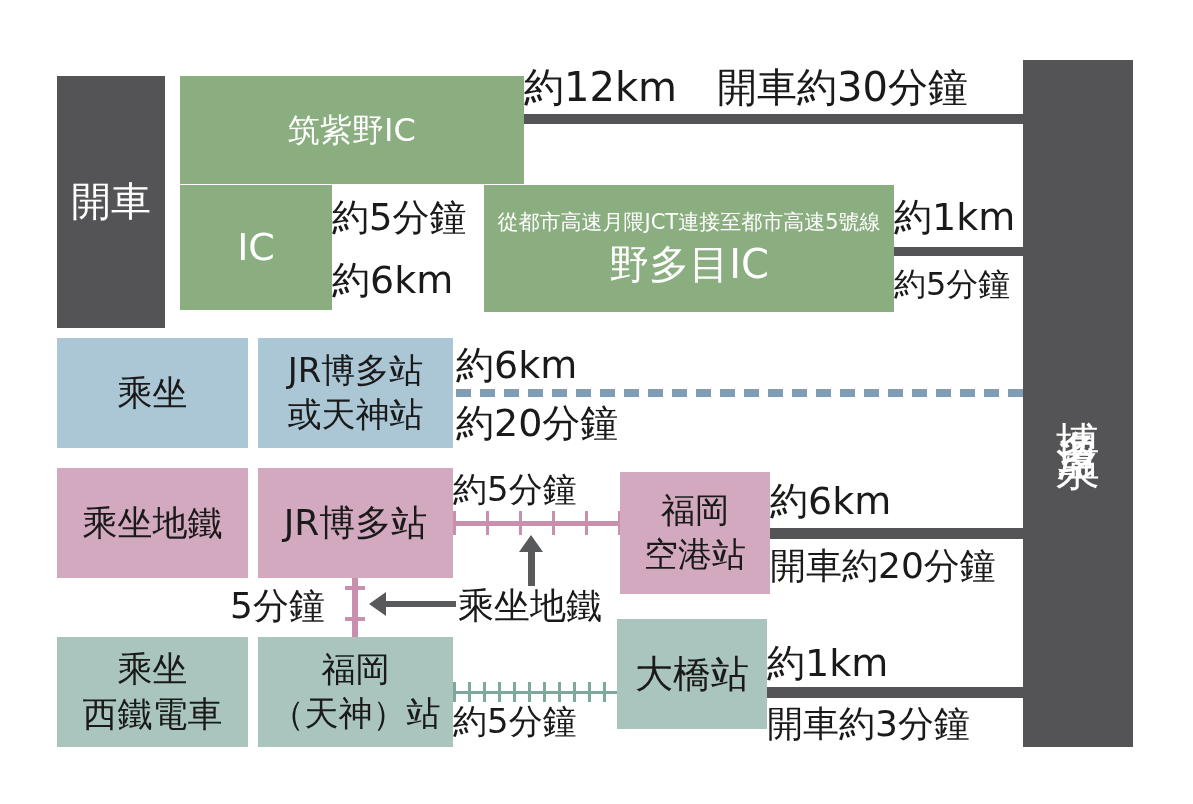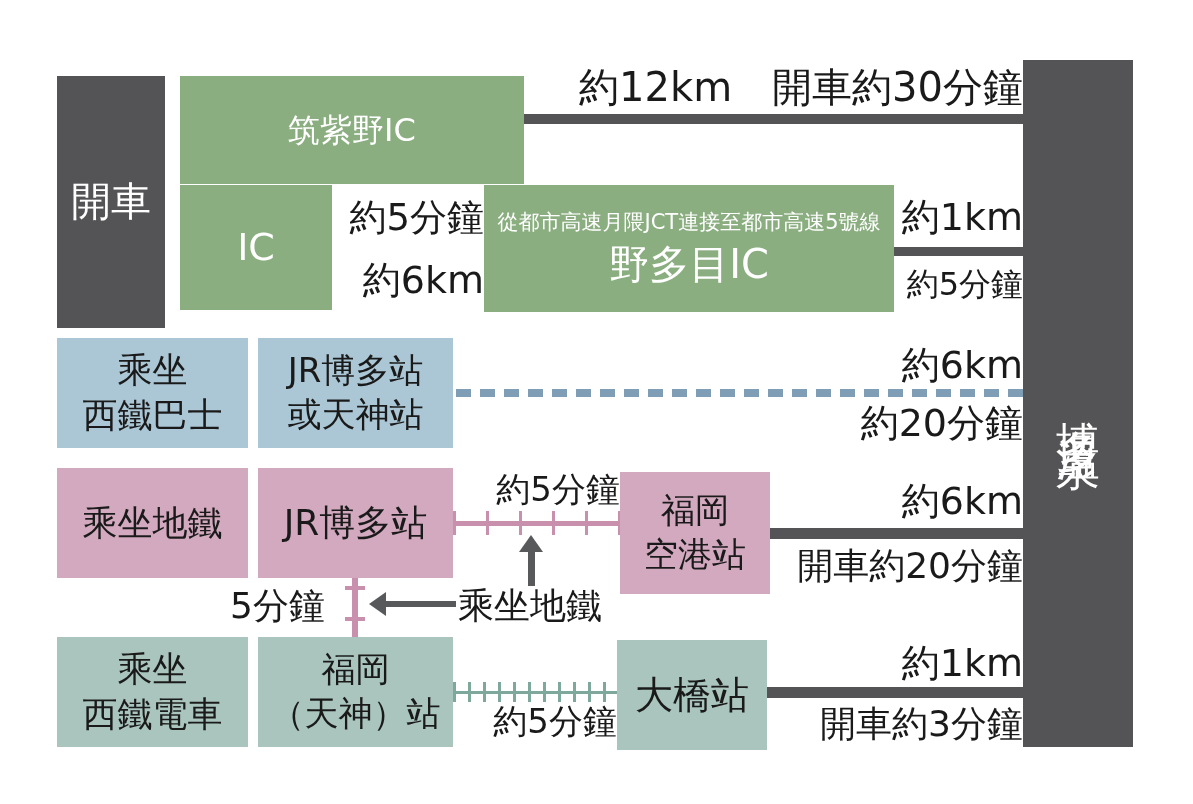--- a/index.html
+++ b/index.html
@@ -9,21 +9,21 @@
   }
   html,body{margin:0;padding:0;background:#fff;}
   body{font-family:"DejaVu Sans","Liberation Sans",sans-serif;color:var(--ink);}
   .stage{position:relative;width:1193px;height:804px;background:#fff;overflow:hidden;}
   .box{position:absolute;display:flex;flex-direction:column;align-items:center;justify-content:center;text-align:center;line-height:1.28;}
   .box.dark{background:var(--dark);color:#fff;}
   .box.green{background:var(--green);color:#fff;}
   .box.blue{background:var(--blue);color:var(--ink);}
   .box.pink{background:var(--pink);color:var(--ink);}
   .box.teal{background:var(--teal);color:var(--ink);}
-  .lbl{position:absolute;text-align:right;white-space:pre;}
+  .lbl{position:absolute;text-align:left;white-space:pre;}
   .barline{position:absolute;background:var(--dark);}
   .dashline{position:absolute;height:8px;
     background:repeating-linear-gradient(90deg,var(--dash_blue) 0 15px,transparent 15px 24px);}
   .rail-h{position:absolute;
     background:
       repeating-linear-gradient(90deg,var(--rc) 0 3px,transparent 3px var(--gap)),
       linear-gradient(var(--rc),var(--rc)) 0 50%/100% var(--lw) no-repeat;}
   .rail-h.pink{--rc:var(--rail_pink);--gap:33px;--lw:5px;}
   .rail-h.teal{--rc:var(--rail_teal);--gap:15px;--lw:3px;}
   .rail-v-line{position:absolute;background:var(--rail_pink);}
@@ -63,21 +63,20 @@
     </div>
 
     <div class="lbl" style="left:894px;top:190px;width:129px;height:54px;line-height:54px;font-size:38px;">約1km</div>
     <div class="barline" style="left:894px;top:247px;width:129px;height:9px;"></div>
     <div class="lbl" style="left:894px;top:259px;width:129px;height:50px;line-height:50px;font-size:32px;">約5分鐘</div>
   </div>
 
   <div>
     <div class="box blue" style="left:57px;top:338px;width:191px;height:110px;font-size:35px;">
       <span>乘坐</span>
-      <span>西鐵巴士</span>
     </div>
     <div class="box blue" style="left:258px;top:338px;width:195px;height:110px;font-size:34px;">
       <span>JR博多站</span>
       <span>或天神站</span>
     </div>
 
     <div class="lbl" style="left:456px;top:343px;width:567px;height:44px;line-height:44px;font-size:38px;">約6km</div>
     <div class="dashline" style="left:456px;top:389px;width:567px;"></div>
     <div class="lbl" style="left:456px;top:401px;width:567px;height:44px;line-height:44px;font-size:38px;">約20分鐘</div>
   </div>
@@ -123,21 +122,21 @@
       <span>西鐵電車</span>
     </div>
     <div class="box teal" style="left:258px;top:637px;width:195px;height:110px;font-size:34px;">
       <span>福岡</span>
       <span>（天神）站</span>
     </div>
 
     <div class="rail-h teal" style="left:453px;top:682px;width:164px;height:20px;"></div>
     <div class="lbl" style="left:453px;top:700px;width:164px;height:42px;line-height:42px;font-size:34px;">約5分鐘</div>
 
-    <div class="box teal" style="left:617px;top:640px;width:150px;height:110px;font-size:38px;">
+    <div class="box teal" style="left:617px;top:619px;width:150px;height:110px;font-size:38px;">
       <span>大橋站</span>
     </div>
 
     <div class="lbl" style="left:767px;top:641px;width:256px;height:44px;line-height:44px;font-size:38px;">約1km</div>
     <div class="barline" style="left:767px;top:687px;width:256px;height:11px;"></div>
     <div class="lbl" style="left:767px;top:703px;width:256px;height:42px;line-height:42px;font-size:36px;">開車約3分鐘</div>
   </div>
 
   <div class="box dark" style="left:1023px;top:60px;width:110px;height:687px;">
     <span class="vtext">博多溫泉</span>

